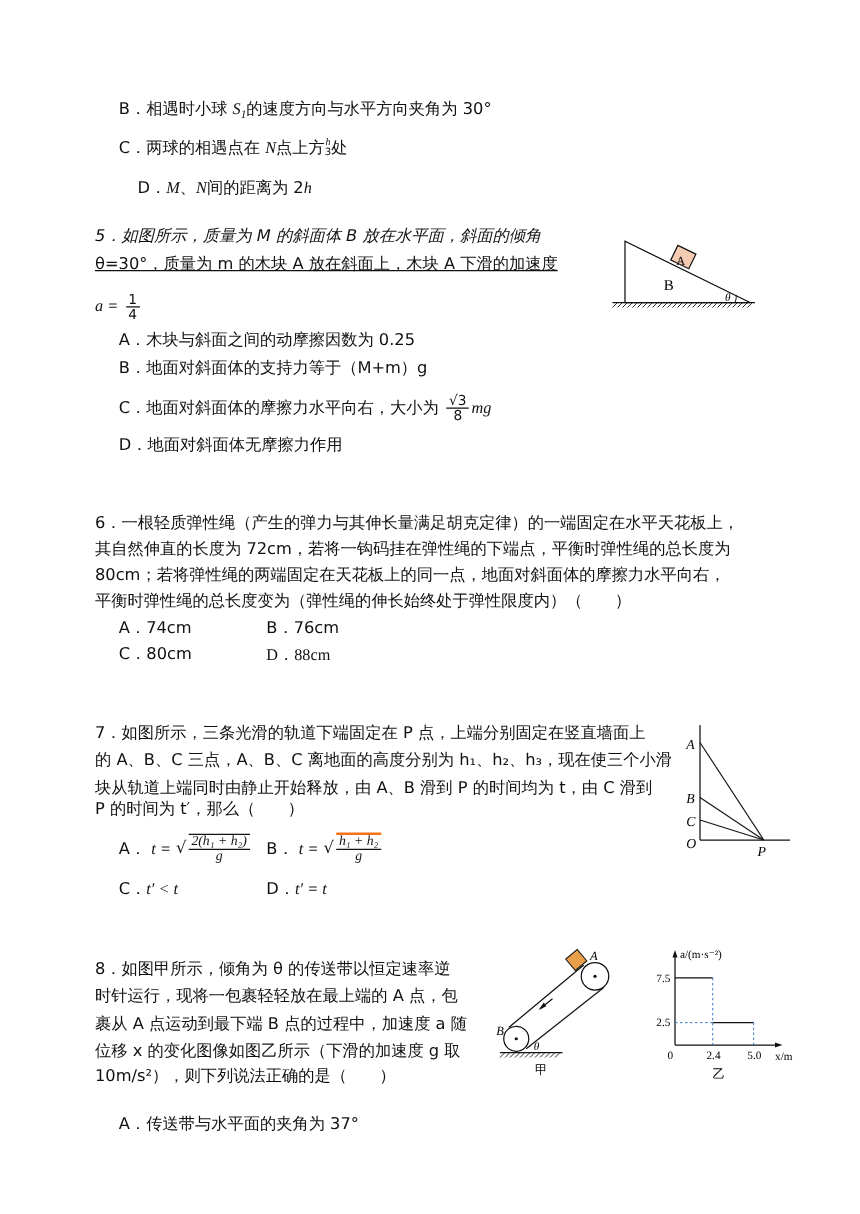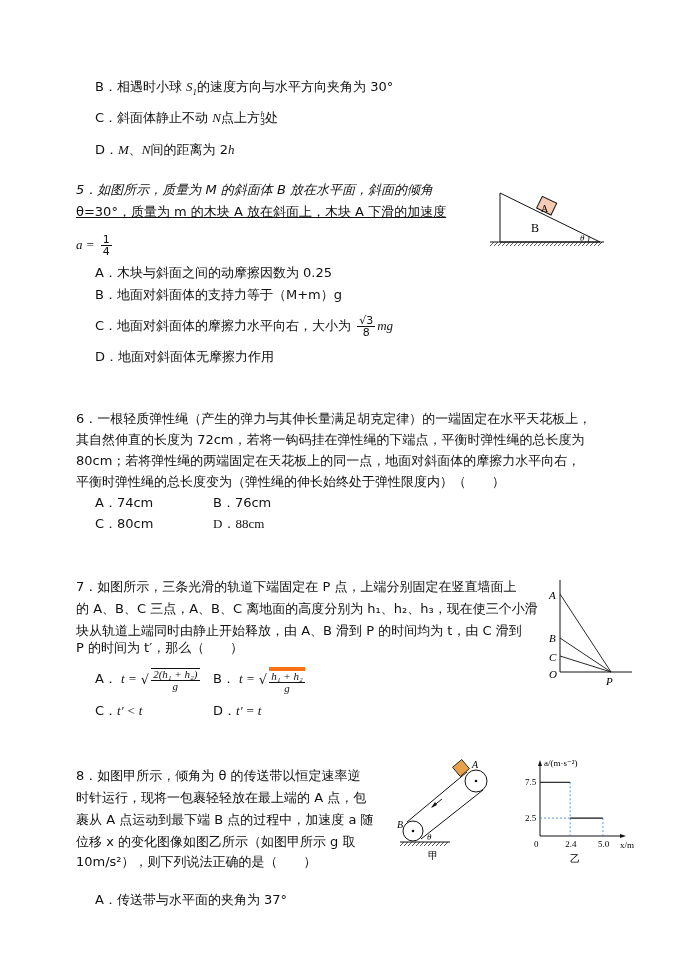--- a/index.html
+++ b/index.html
@@ -16,24 +16,24 @@
   svg text { font-family: "Liberation Serif", "DejaVu Serif", serif; }
 </style>
 </head>
 <body>
 
 <div class="line" style="left:95px;top:78px;text-align:center;">
   <span>B．</span><span>相遇时小球</span>
   <span class="i">S</span><sub class="i" style="font-size:9px">1</sub><span>的速度方向与水平方向夹角为 30°</span>
 </div>
 <div class="line" style="left:95px;top:109px;">
-  <span>C．</span><span>斜面体静止不动</span>
+  <span>C．</span><span>两球的相遇点在</span>
   <span class="i">N</span><span>点上方</span><span class="sfrac"><span class="i">h</span><span>3</span></span><span>处</span>
 </div>
-<div class="line" style="left:95px;top:141px;text-align:center;">
+<div class="line" style="left:110px;top:141px;text-align:center;">
   <span>D．</span><span class="i">M</span><span>、</span><span class="i">N</span><span>间的距离为 2</span><span class="i">h</span>
 </div>
 
 <div class="line" style="left:76px;top:181px;font-style:italic;">
   <span>5．</span><span>如图所示，质量为 M 的斜面体 B 放在水平面，斜面的倾角</span>
 </div>
 <div class="line" style="left:76px;top:203px;text-decoration:underline;">θ=30°，质量为 m 的木块 A 放在斜面上，木块 A 下滑的加速度</div>
 <div class="line" style="left:76px;top:230px;line-height:30px;">
   <span class="i">a =</span>
   <span class="frac"><span class="num">1</span><span class="den">4</span></span>
@@ -109,42 +109,42 @@
 <div class="line" style="left:76px;top:639px;">P 的时间为 t′，那么（　　）</div>
 
 <div class="line" style="left:95px;top:662px;line-height:34px;">
   <span>A．</span>
   <span class="i">t =</span>
   <span class="sqrt">√<span class="frac" style="border-top:1px solid #111;"><span class="num i">2(h₁ + h₂)</span><span class="den i">g</span></span></span>
 </div>
 <div class="line" style="left:213px;top:662px;line-height:34px;">
   <span>B．</span>
   <span class="i">t =</span>
-  <span class="sqrt">√<span class="frac" style="border-top:4px solid #f97316;"><span class="num i">h₁ + h₂</span><span class="den i">g</span></span></span>
+  <span class="sqrt">√<span class="frac" style="border-top:2px solid #f97316;"><span class="num i">h₁ + h₂</span><span class="den i">g</span></span></span>
 </div>
 <div class="line" style="left:95px;top:702px;"><span>C．</span><span class="i">t′ &lt; t</span></div>
 <div class="line" style="left:213px;top:702px;"><span>D．</span><span class="i">t′ = t</span></div>
 
 <svg style="position:absolute;left:540px;top:575px;" width="100" height="115">
   <line x1="20" y1="5" x2="20" y2="97" stroke="#111" stroke-width="1"></line>
   <line x1="20" y1="97" x2="92" y2="97" stroke="#111" stroke-width="1"></line>
   <line x1="20" y1="19" x2="71" y2="97" stroke="#111" stroke-width="0.9"></line>
   <line x1="20" y1="63" x2="71" y2="97" stroke="#111" stroke-width="0.9"></line>
   <line x1="20" y1="81" x2="71" y2="97" stroke="#111" stroke-width="0.9"></line>
   <text x="9" y="24" font-size="11" font-style="italic">A</text>
   <text x="9" y="67" font-size="11" font-style="italic">B</text>
   <text x="9" y="86" font-size="11" font-style="italic">C</text>
   <text x="9" y="103" font-size="11" font-style="italic">O</text>
   <text x="66" y="110" font-size="11" font-style="italic">P</text>
 </svg>
 
 <div class="line" style="left:76px;top:767px;">8．如图甲所示，倾角为 θ 的传送带以恒定速率逆</div>
 <div class="line" style="left:76px;top:789px;">时针运行，现将一包裹轻轻放在最上端的 A 点，包</div>
 <div class="line" style="left:76px;top:811px;">裹从 A 点运动到最下端 B 点的过程中，加速度 a 随</div>
-<div class="line" style="left:76px;top:833px;">位移 x 的变化图像如图乙所示（如图甲所示 g 取</div>
+<div class="line" style="left:76px;top:833px;">位移 x 的变化图像如图乙所示（下滑的加速度 g 取</div>
 <div class="line" style="left:76px;top:853px;">10m/s²），则下列说法正确的是（　　）</div>
 <div class="line" style="left:95px;top:873px;margin-top:18px;"><span>A．</span><span>传送带与水平面的夹角为 37°</span></div>
 
 <svg style="position:absolute;left:390px;top:755px;" width="130" height="110">
   <circle cx="23" cy="76" r="10" fill="none" stroke="#111" stroke-width="1"></circle>
   <circle cx="23" cy="76" r="1.3" fill="#111"></circle>
   <circle cx="86" cy="26" r="11" fill="none" stroke="#111" stroke-width="1"></circle>
   <circle cx="86" cy="26" r="1.3" fill="#111"></circle>
   <line x1="17" y1="67" x2="77" y2="17" stroke="#111" stroke-width="1"></line>
   <line x1="31" y1="84" x2="93" y2="35" stroke="#111" stroke-width="1"></line>

